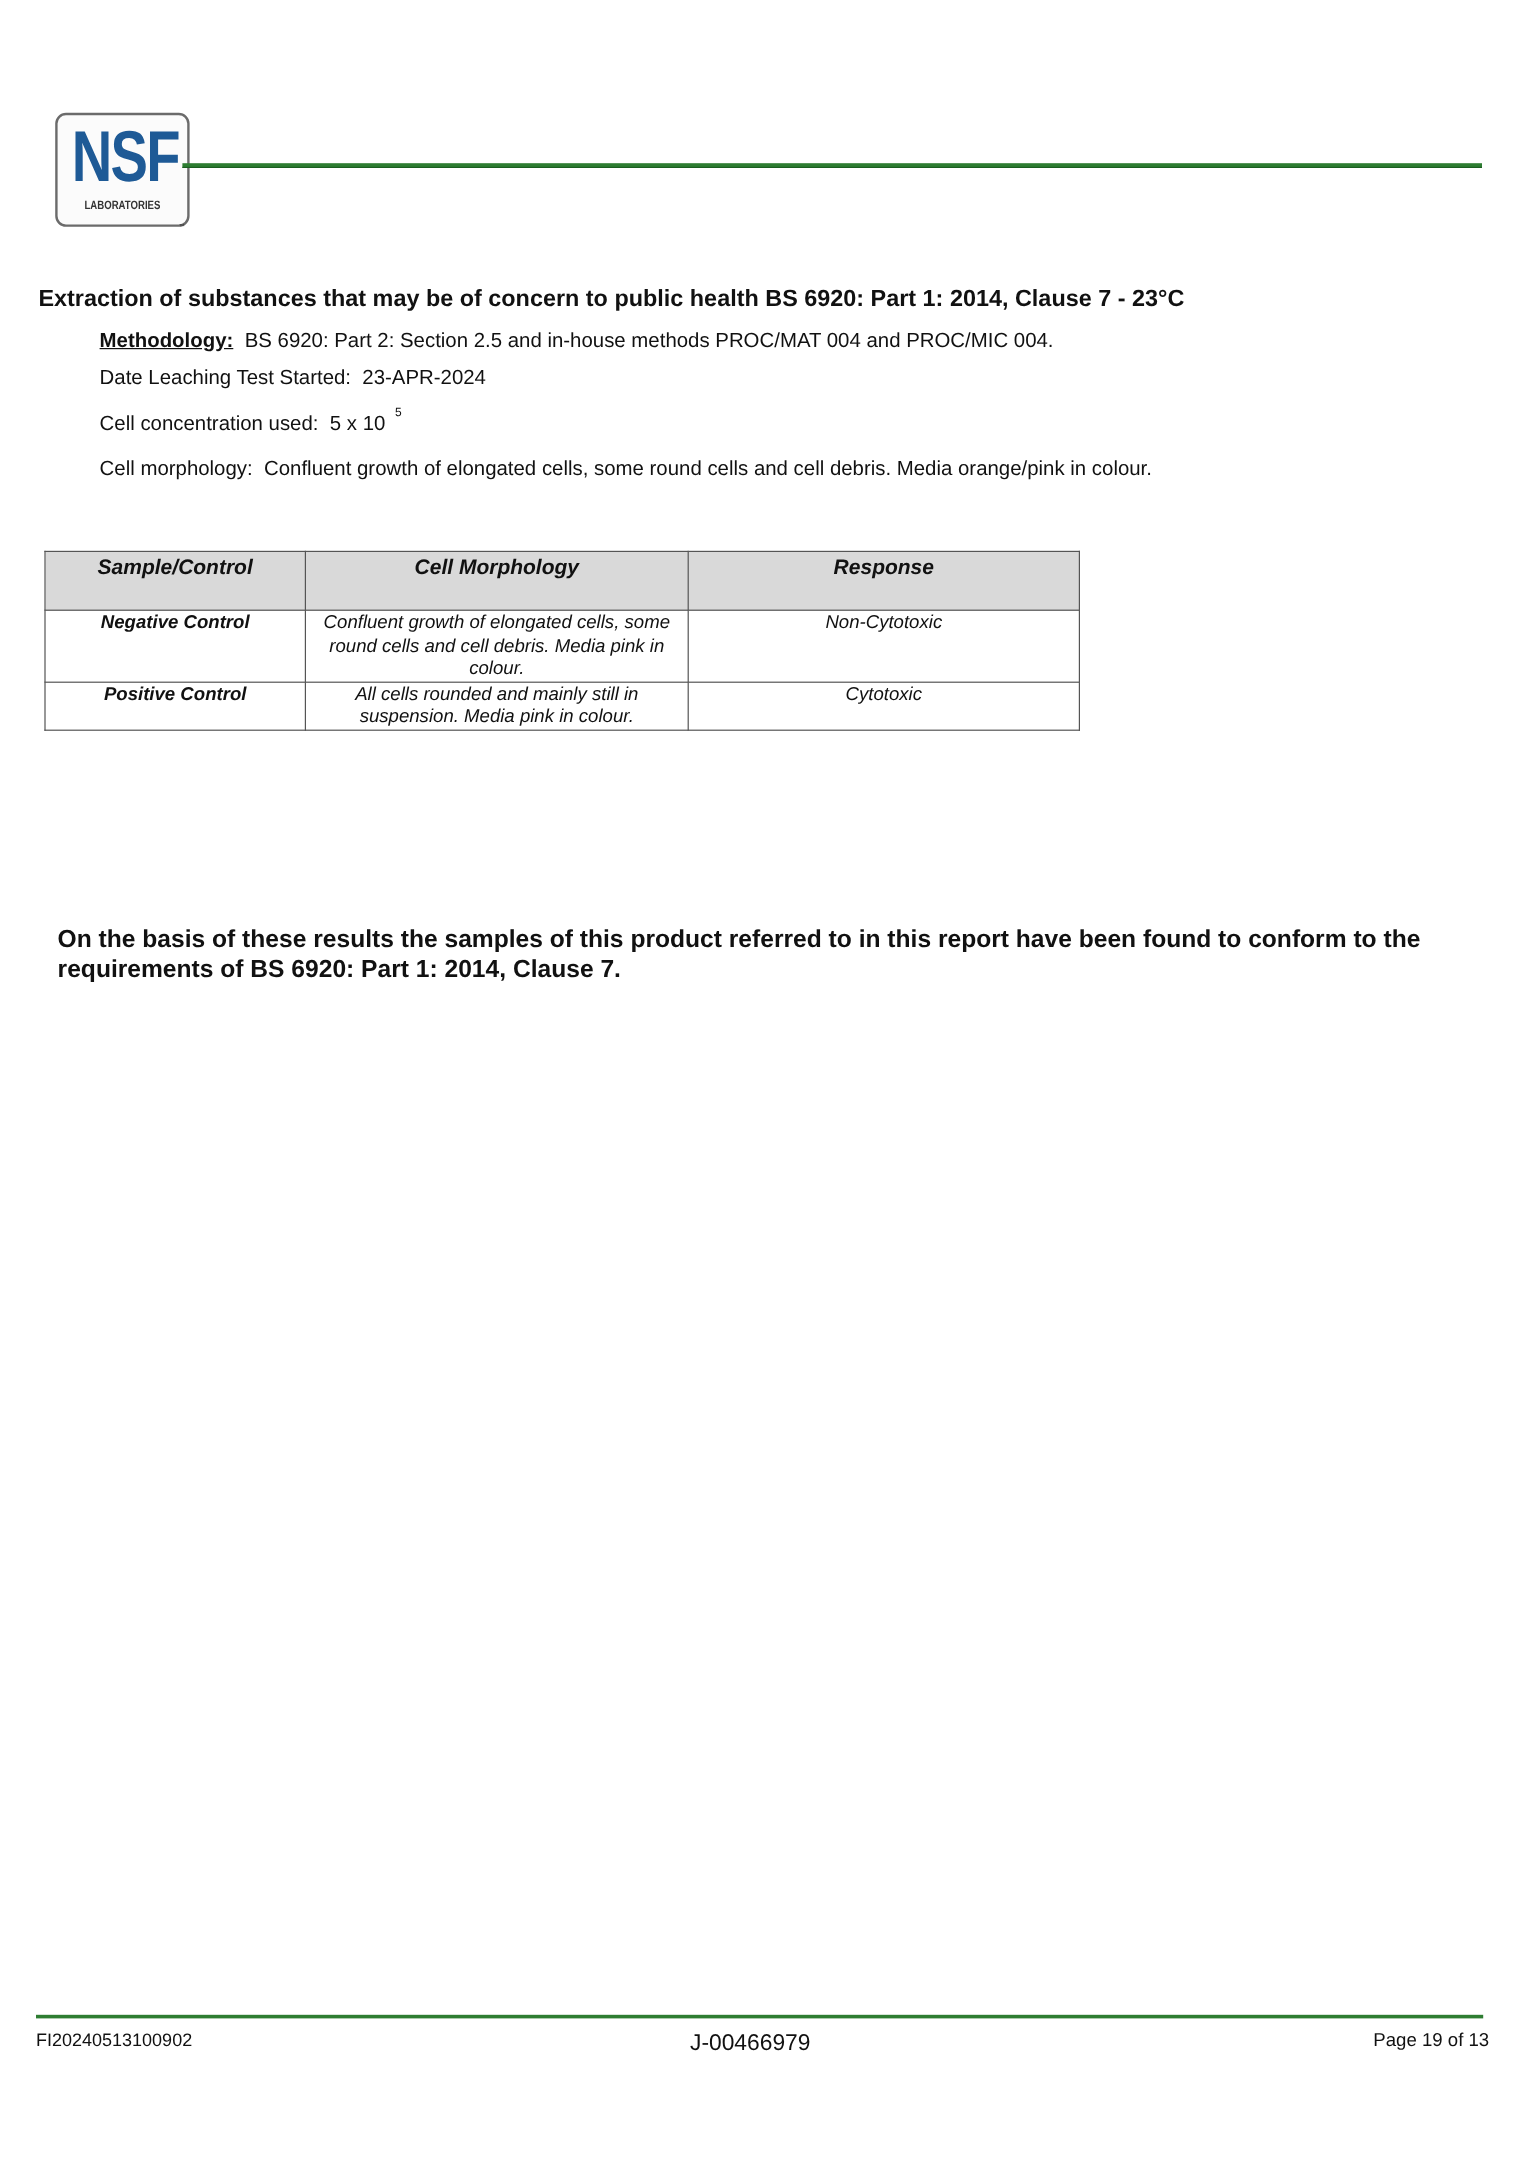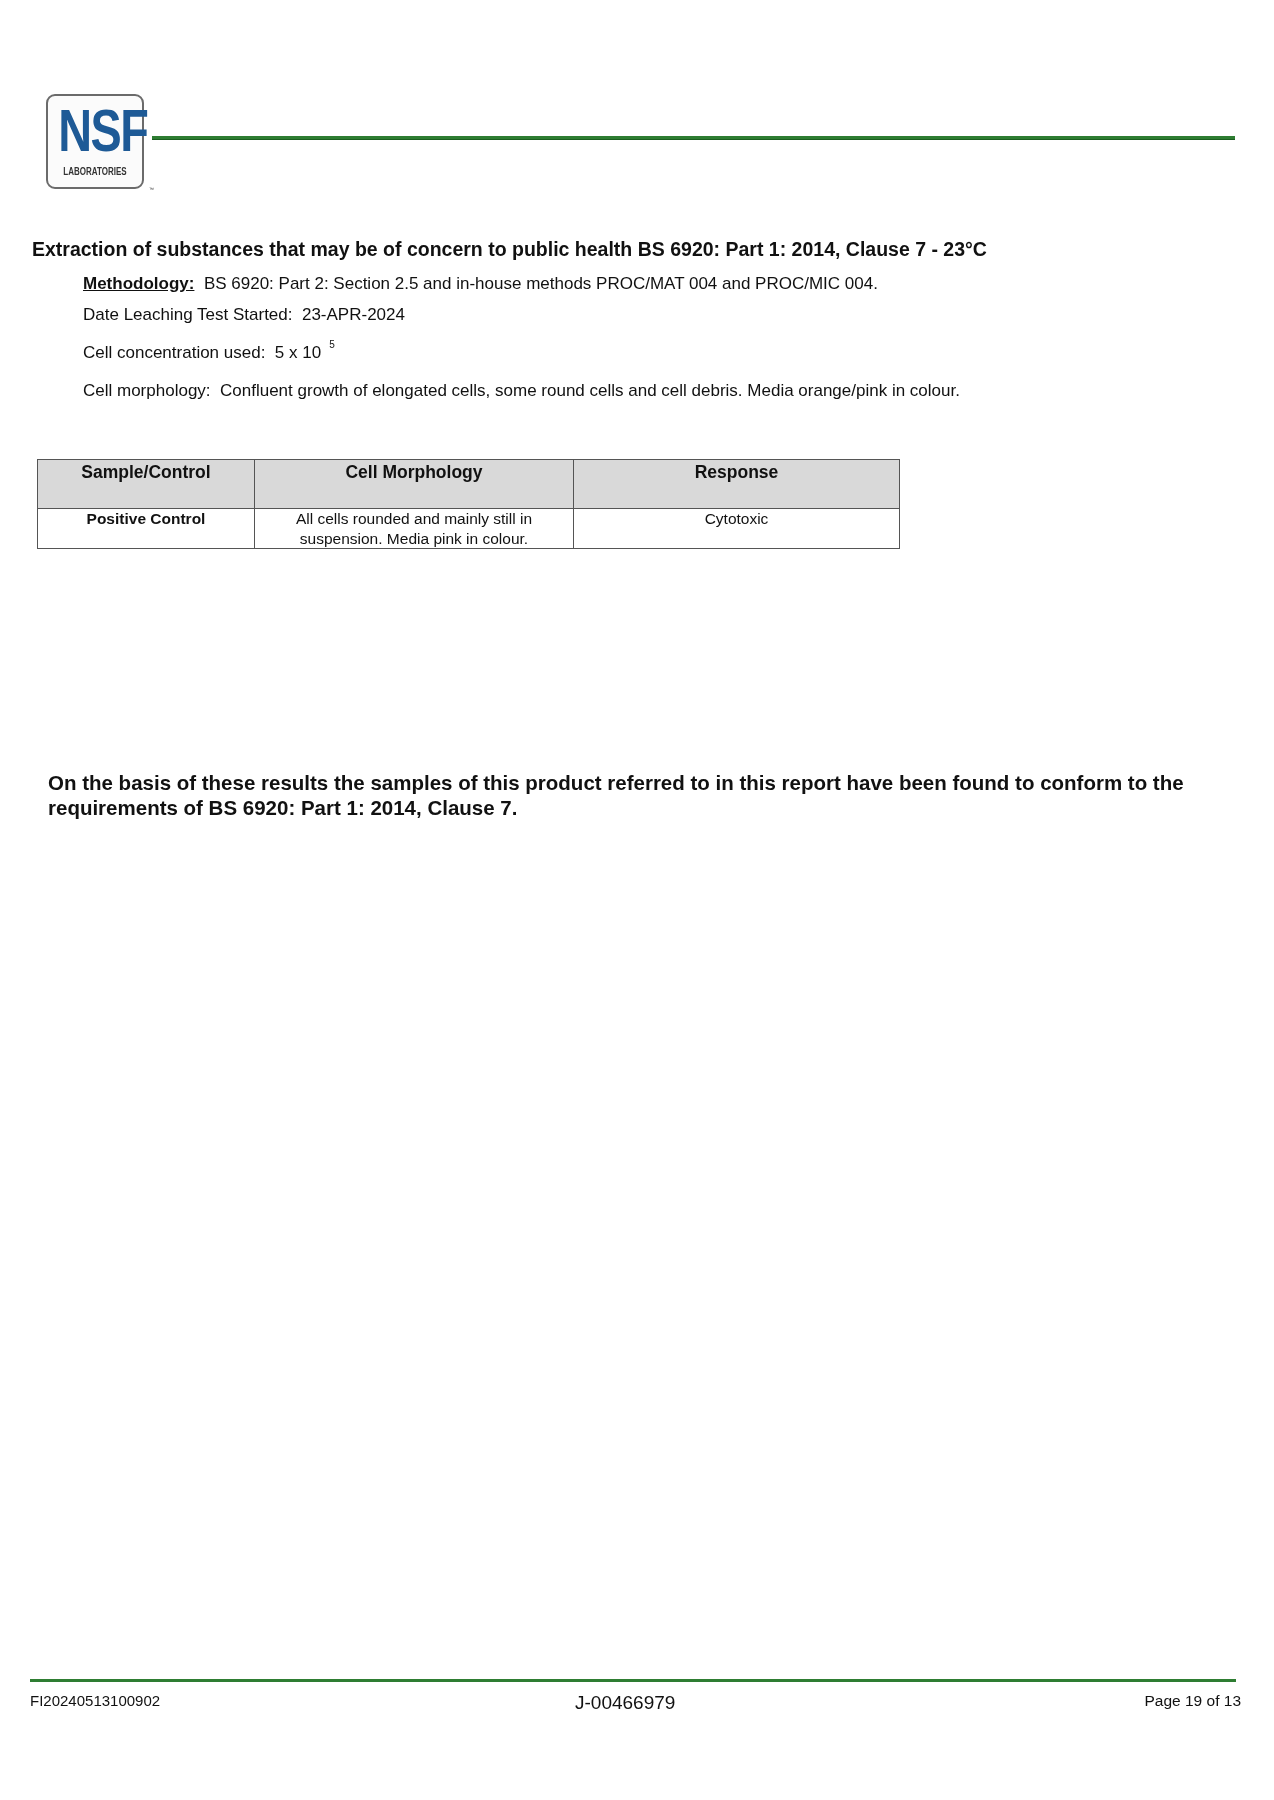--- a/index.html
+++ b/index.html
@@ -1,29 +1,29 @@
 <!DOCTYPE html>
 <html><head>
   <meta charset="utf-8">
   <style>
     html, body { margin: 0; padding: 0; background: #ffffff; }
     body { width: 1274px; height: 1800px; position: relative; font-family: "Liberation Sans", sans-serif; color: #111; }
-    .logo { position: absolute; left: 46px; top: 94px; width: 98px; height: 95px; box-sizing: border-box; border: 2px solid #6b6b6b; border-radius: 9px; background: #fbfbfb; }
+    .logo { position: absolute; left: 46px; top: 94px; width: 112px; height: 95px; box-sizing: border-box; border: 2px solid #6b6b6b; border-radius: 9px; background: #fbfbfb; }
     .logo-nsf { position: absolute; left: 0; right: 0; top: 2px; text-align: center; font-family: "Liberation Sans", sans-serif; font-weight: bold; font-size: 60px; letter-spacing: -2px; color: #1e5a96; transform: scaleX(0.78); transform-origin: center; line-height: 66px; }
     .logo-lab { position: absolute; left: 0; right: 0; top: 70px; text-align: center; font-size: 10px; font-weight: bold; color: #333; letter-spacing: 0px; transform: scaleX(0.8); }
     .logo-tm { position: absolute; left: 101px; top: 90px; font-size: 5px; color: #333; }
     .header-rule { position: absolute; left: 152px; top: 136px; width: 1083px; height: 3px; background: #2e7d32; border-bottom: 1px solid #1b5e20; }
 
     .title { position: absolute; left: 32px; top: 238px; font-size: 19.5px; font-weight: bold; white-space: nowrap; }
     .line { position: absolute; left: 48px; font-size: 17px; white-space: nowrap; margin-left: 35px; }
     .methodology-label { font-weight: bold; text-decoration: underline; }
     .sup { font-size: 10px; vertical-align: top; position: relative; top: -4px; margin-left: 8px; }
 
     table.results { position: absolute; left: 37px; top: 459px; width: 863px; border-collapse: collapse; font-size: 15.5px; }
-    table.results th, table.results td { border: 1.5px solid #555; text-align: center; vertical-align: top; padding: 0 4px; }
+    table.results th, table.results td { border: 1.5px solid #555; text-align: center; vertical-align: top; padding: 0 4px; font-style: italic; }
     table.results th { background: #d9d9d9; font-weight: bold; font-size: 17.5px; height: 46px; padding-top: 2px; }
     table.results td { line-height: 19.5px; height: 58px; }
     table.results tr.last td { height: 38px; }
     td.sample-col { font-weight: bold; width: 208px; }
     td.morph-col { width: 310px; }
 
     .conclusion { position: absolute; left: 48px; top: 770px; width: 1200px; font-size: 20.5px; font-weight: bold; line-height: 25px; }
 
     .footer-rule { position: absolute; left: 30px; top: 1679px; width: 1206px; height: 3px; background: #2e7d32; }
     .footer-left { position: absolute; left: 30px; top: 1692px; font-size: 15px; }
@@ -64,20 +64,25 @@
 
 <table class="results">
   <thead>
     <tr>
       <th>Sample/Control</th>
       <th>Cell Morphology</th>
       <th>Response</th>
     </tr>
   </thead>
   <tbody>
+    <tr>
+      <td class="sample-col">Negative Control</td>
+      <td class="morph-col">Confluent growth of elongated cells, some round cells and cell debris. Media pink in colour.</td>
+      <td>Non-Cytotoxic</td>
+    </tr>
     <tr class="last">
       <td class="sample-col">Positive Control</td>
       <td class="morph-col">All cells rounded and mainly still in suspension. Media pink in colour.</td>
       <td>Cytotoxic</td>
     </tr>
   </tbody>
 </table>
 
 <div class="conclusion">On the basis of these results the samples of this product referred to in this report have been found to conform to the requirements of BS 6920: Part 1: 2014, Clause 7.</div>
 

